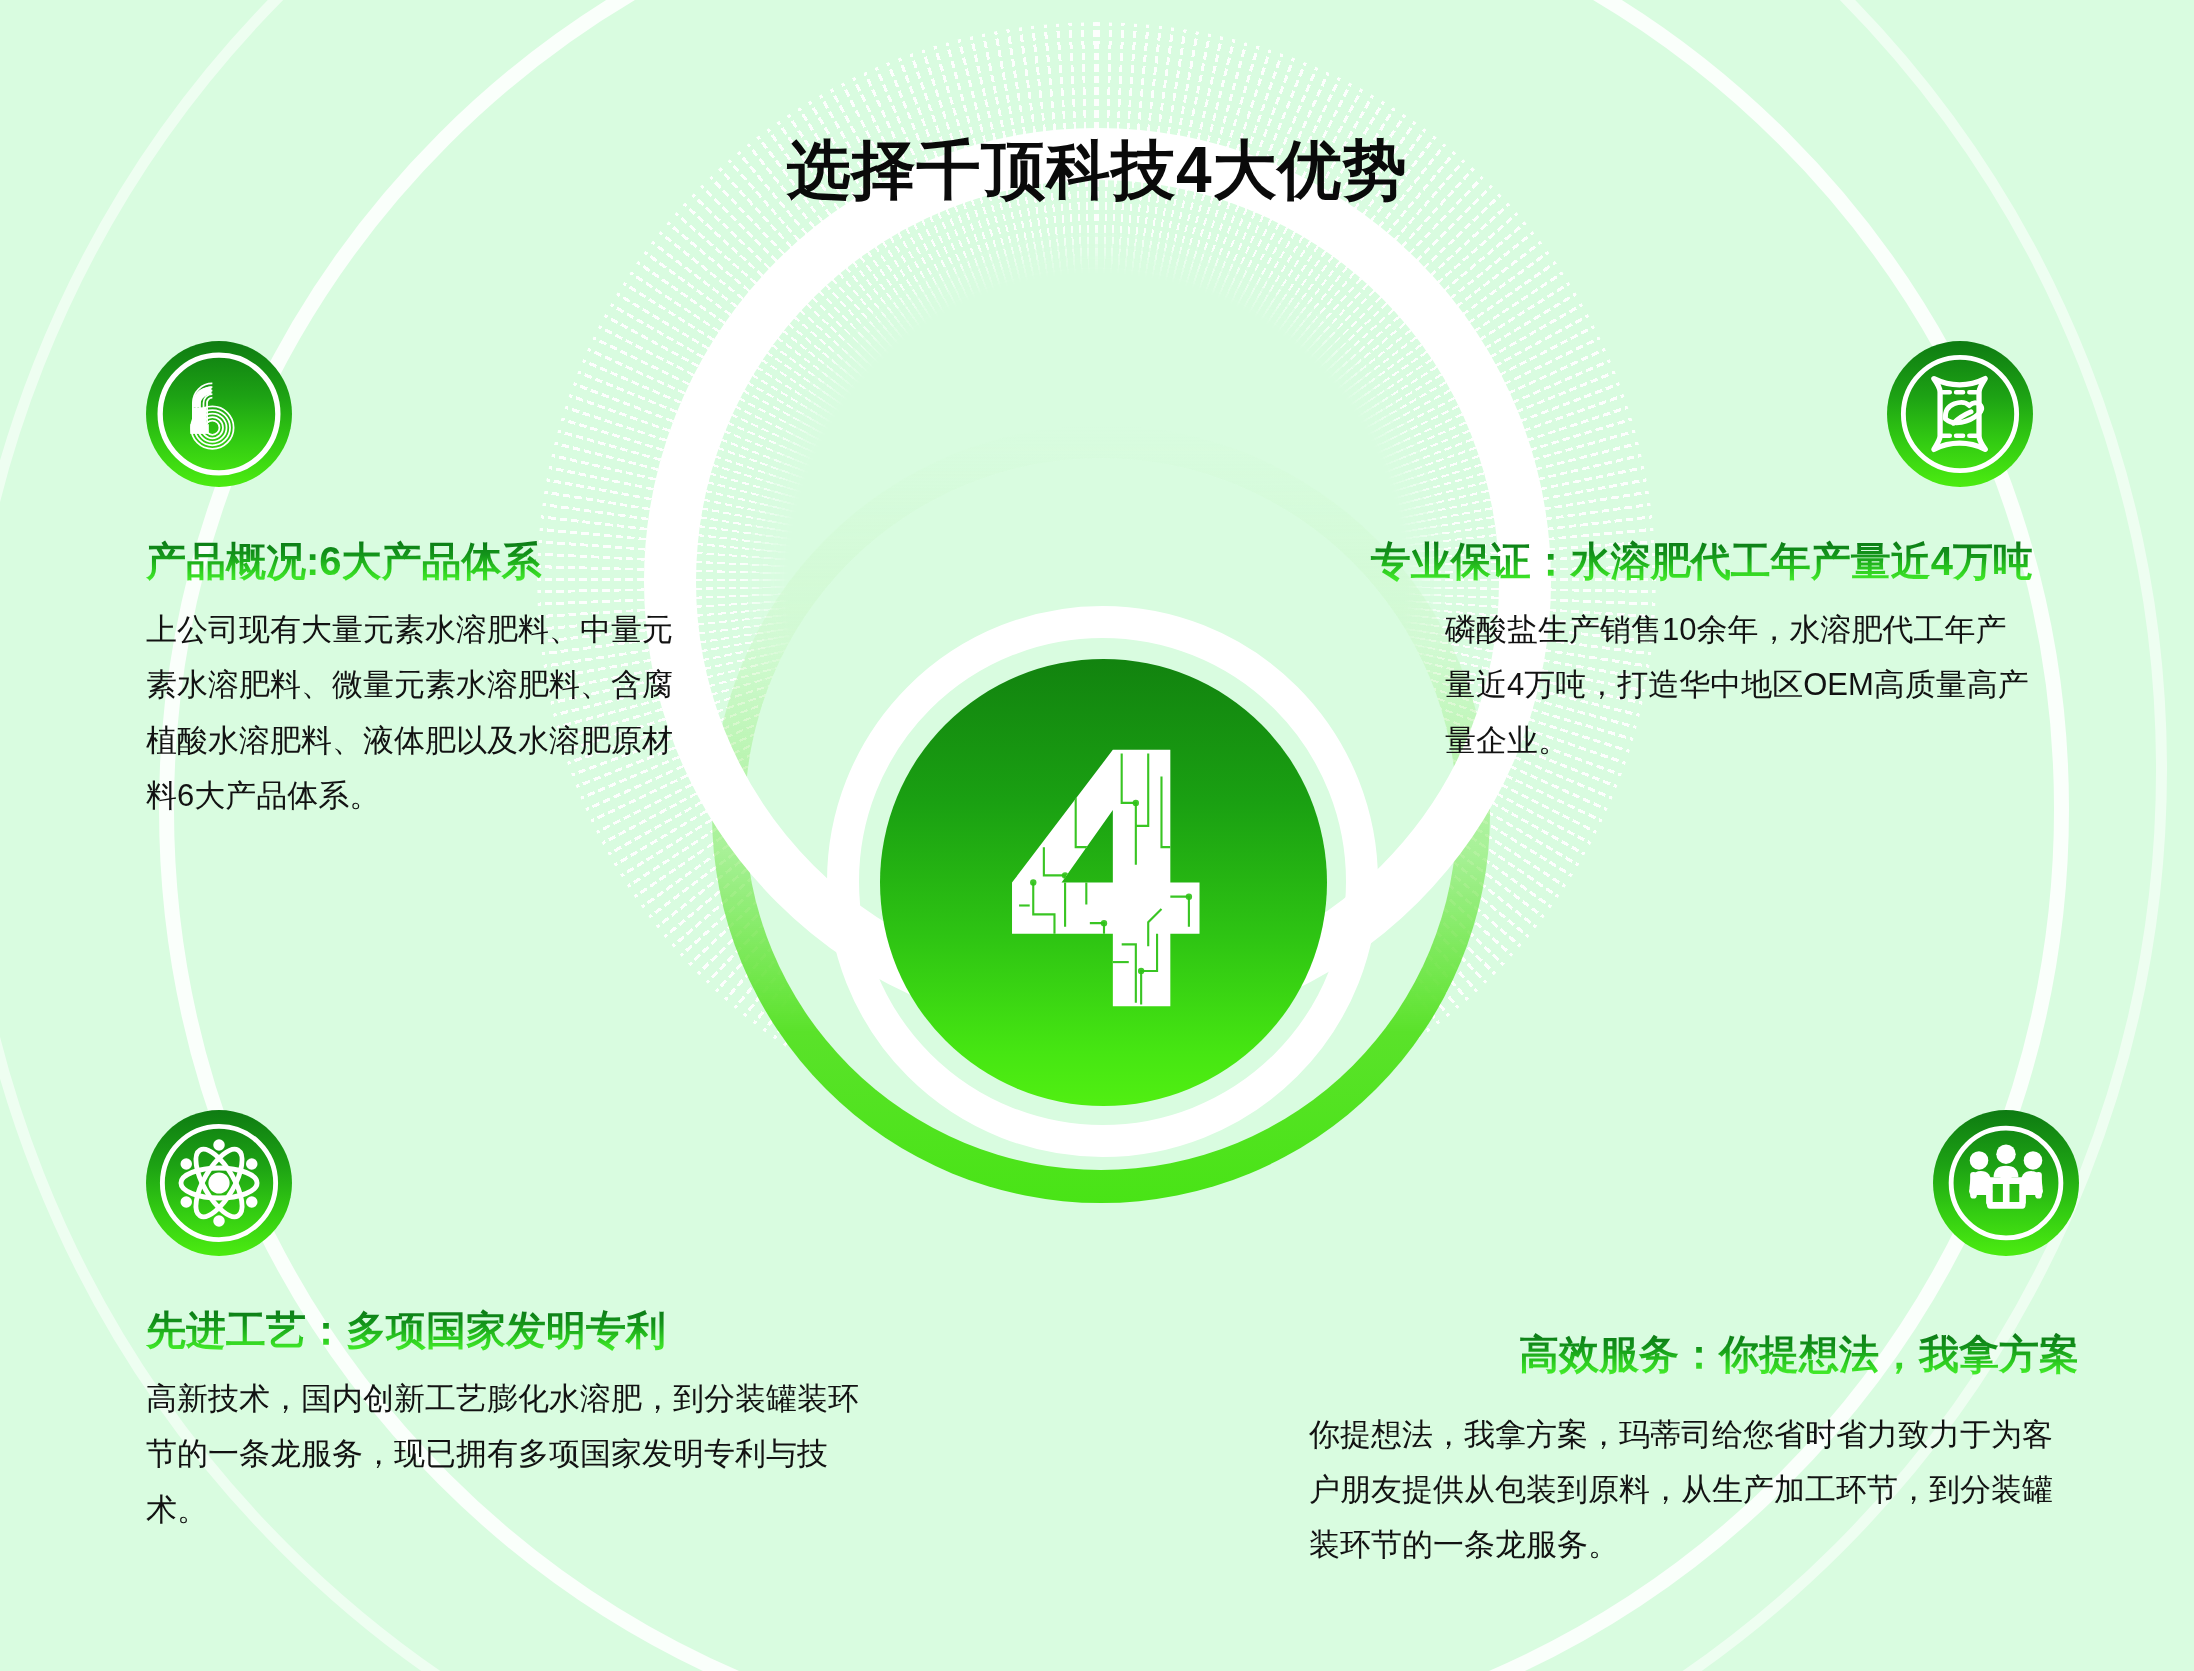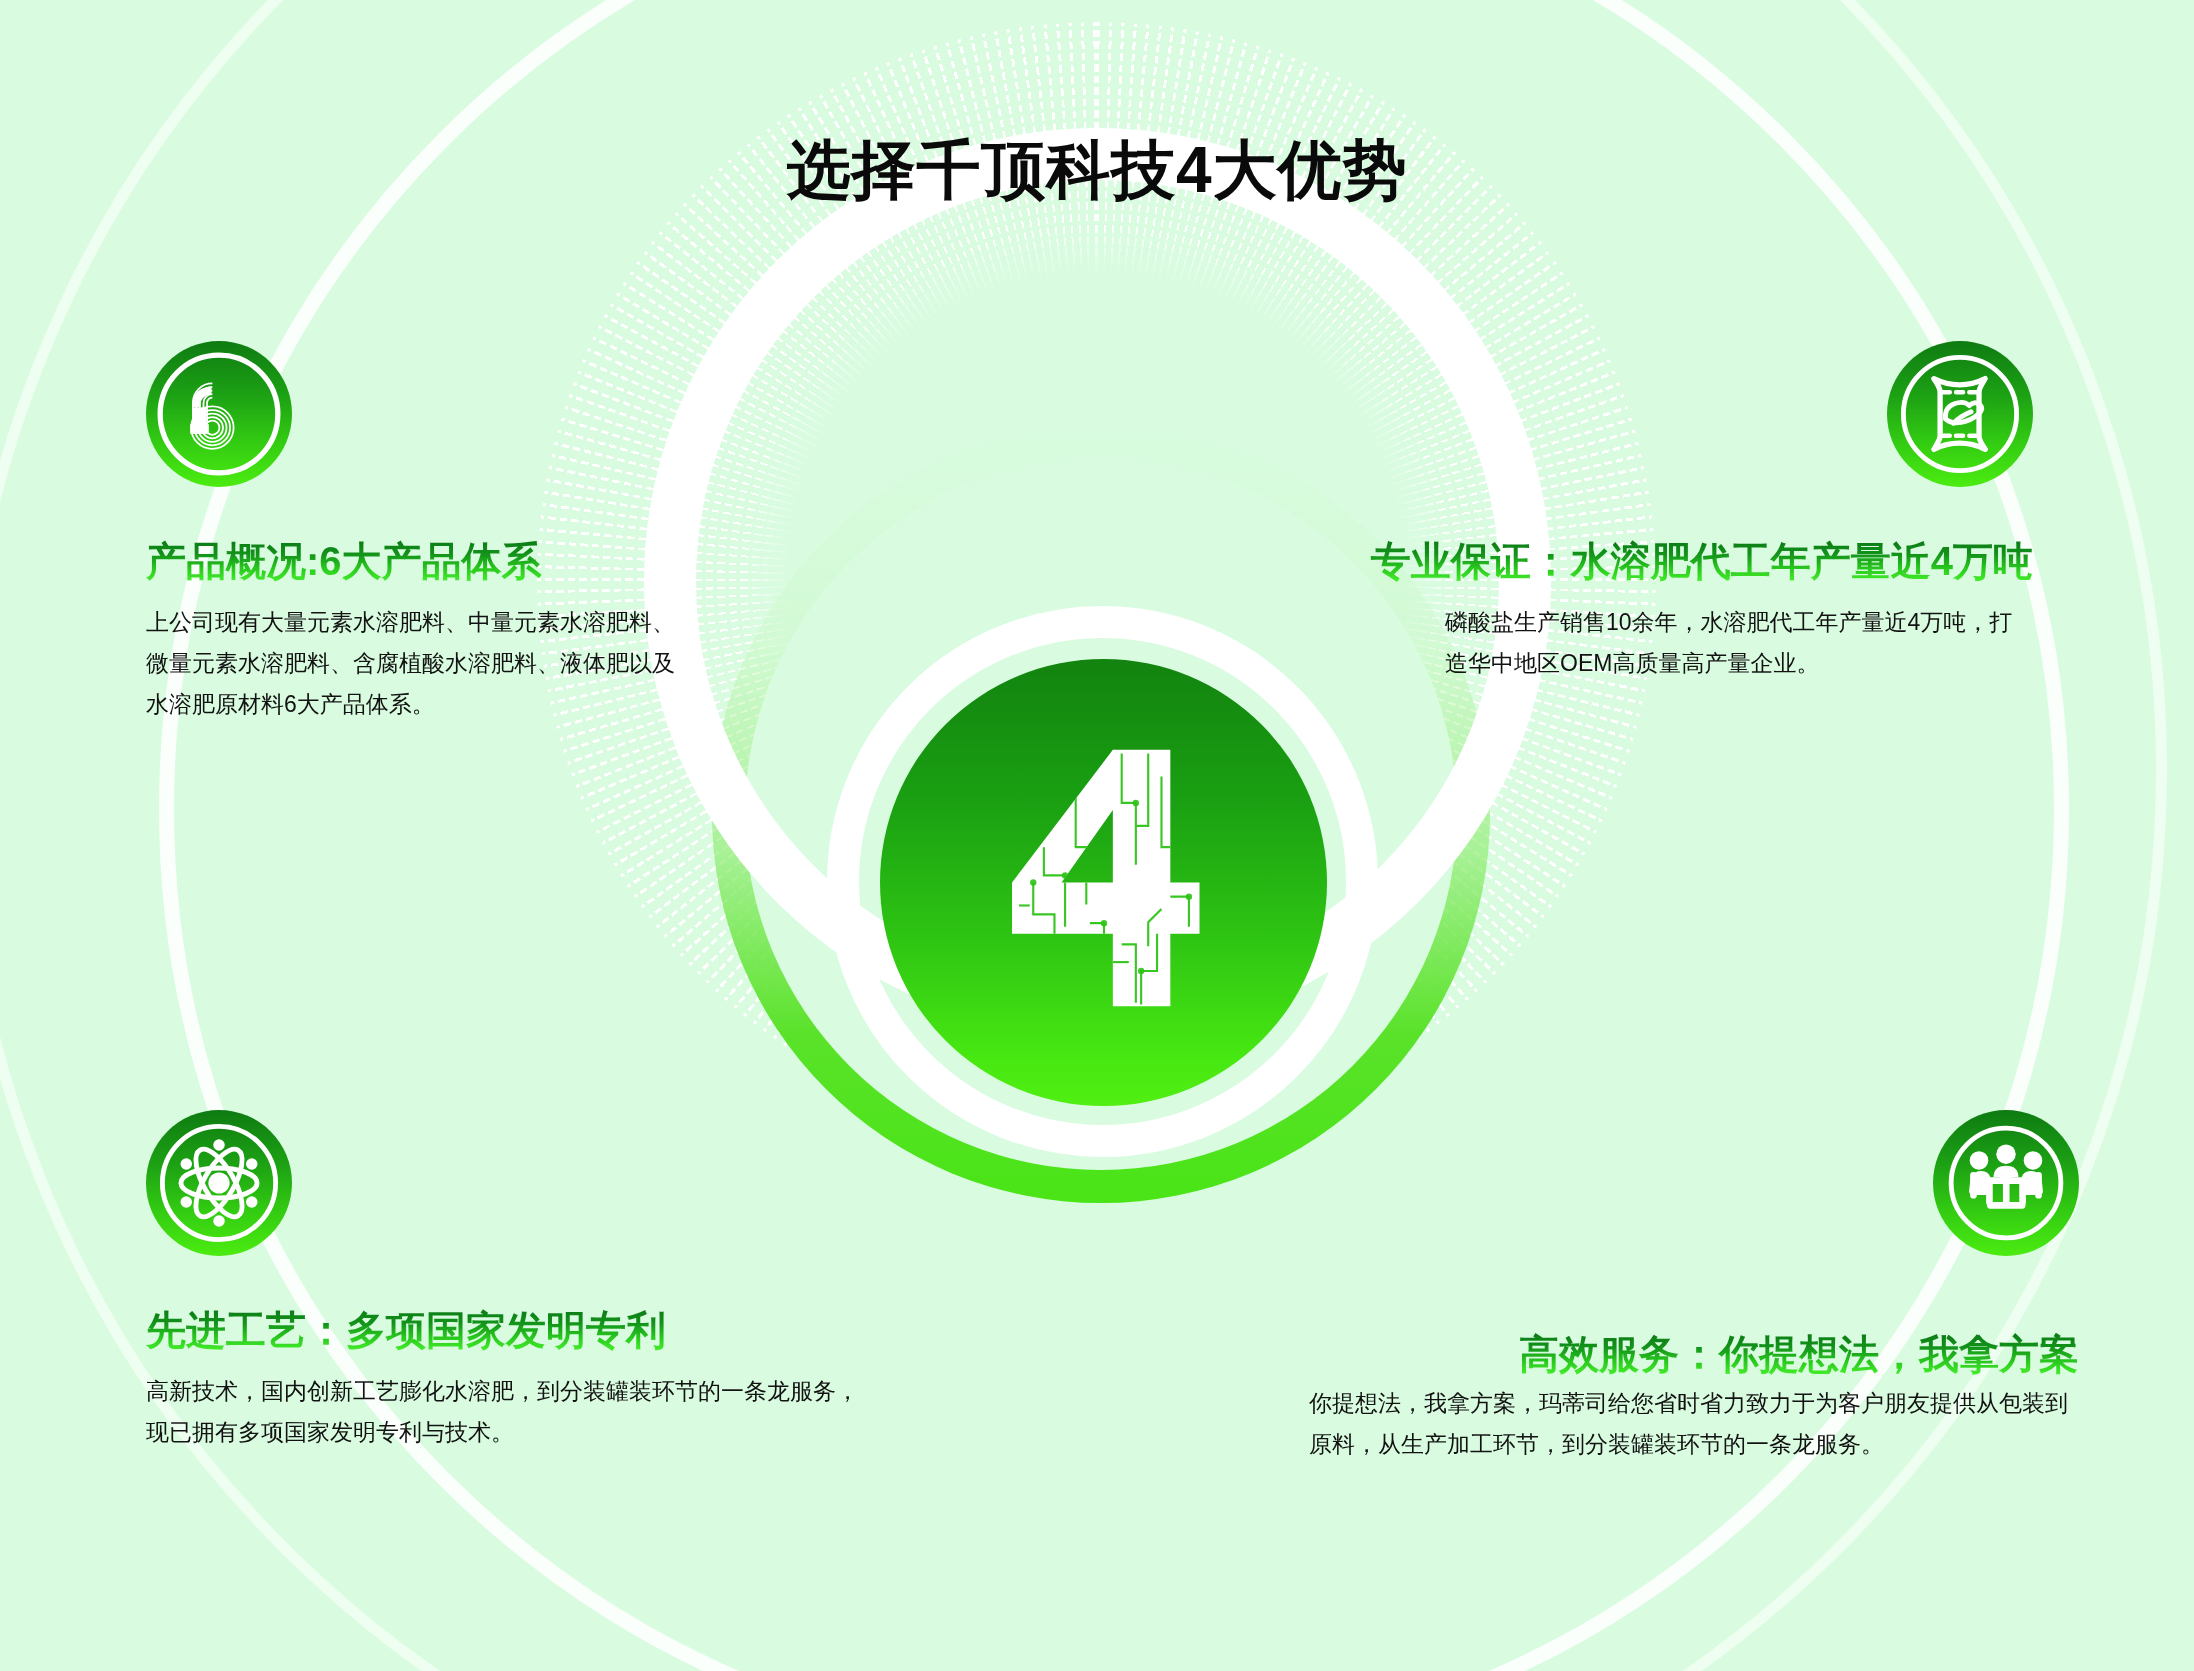--- a/index.html
+++ b/index.html
@@ -131,21 +131,21 @@
   .card h2{
     margin:0;
     font-size:40px;font-weight:bold;line-height:1.05;
     white-space:nowrap;
     background:linear-gradient(180deg,#0b7a16 0%,#13941a 35%,#2ac81f 68%,#45ef2b 100%);
     -webkit-background-clip:text;background-clip:text;
     color:transparent;-webkit-text-fill-color:transparent;
   }
   .card p{
     margin:0;
-    font-size:23px;line-height:1.78;
+    font-size:31px;line-height:1.78;
     color:#121212;
     font-weight:500;
   }
 
   
   #card-tl{left:146px;top:341px;width:571px;text-align:left;}
   #card-tl h2{margin-top:53px;}
   #card-tl p{margin-top:20.3px;width:548px;}
 
   #card-tr{left:1148px;top:341px;width:885px;text-align:right;}
@@ -153,21 +153,21 @@
   #card-tr h2{margin-top:53px;}
   #card-tr p{margin-top:20.3px;width:588px;margin-left:auto;text-align:left;}
 
   #card-bl{left:146px;top:1110px;width:752px;text-align:left;}
   #card-bl h2{margin-top:53px;}
   #card-bl p{margin-top:20.3px;width:734px;}
 
   #card-br{left:1309px;top:1110px;width:770px;text-align:right;}
   #card-br .icon-badge{margin-left:auto;}
   #card-br h2{margin-top:77px;}
-  #card-br p{margin-top:8px;width:770px;margin-left:auto;text-align:left;}
+  #card-br p{margin-top:32px;width:770px;margin-left:auto;text-align:left;}
 </style>
 </head>
 <body>
 
 <div id="stage">
 
   <div class="bg-layer">
     <div class="outer-arc outer-arc-2"></div>
     <div class="outer-arc outer-arc-1"></div>
 

